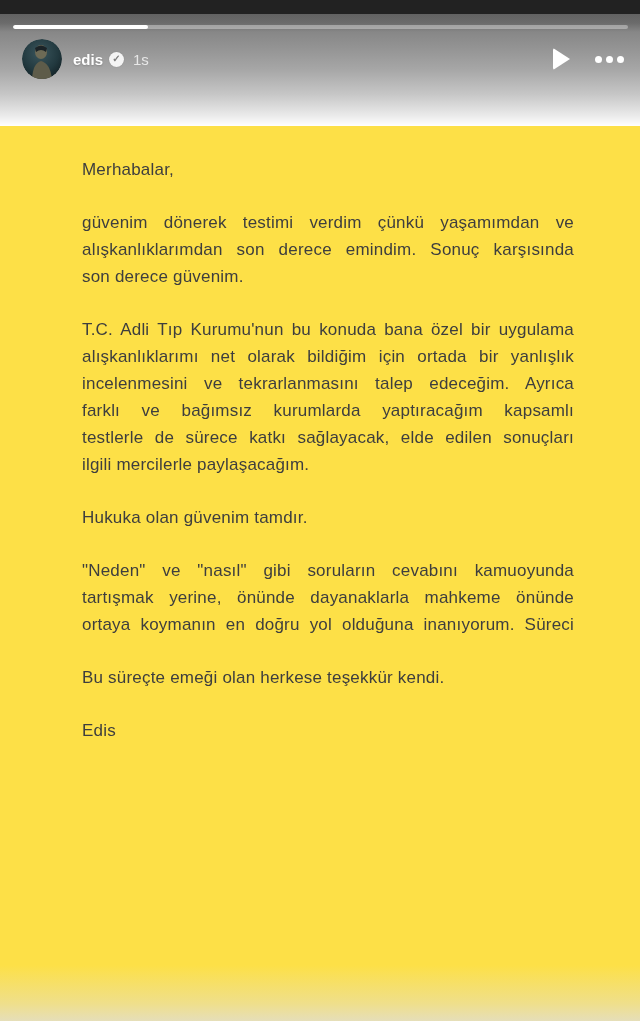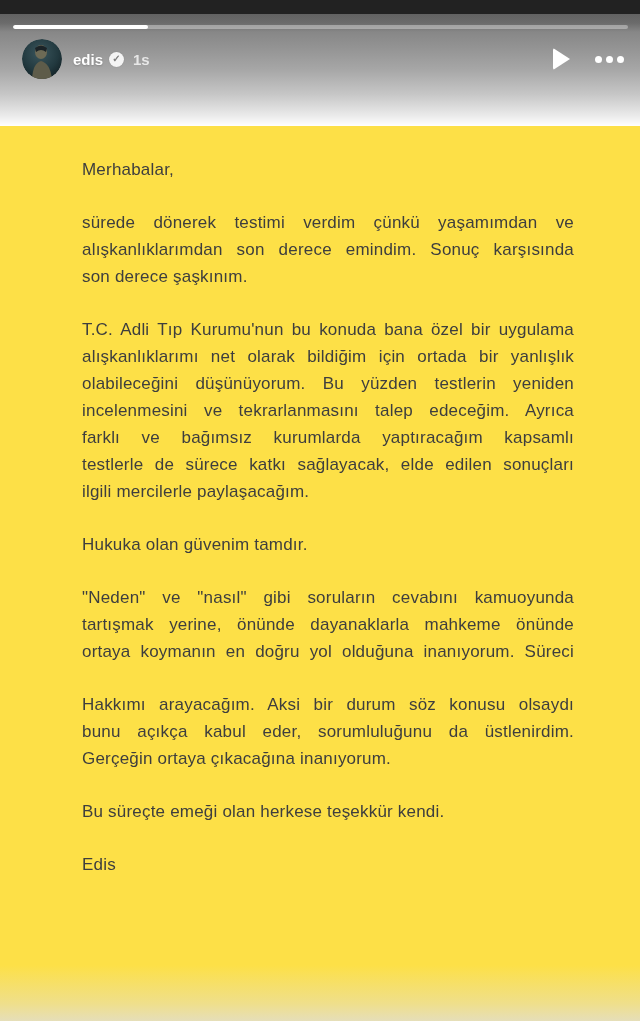--- a/index.html
+++ b/index.html
@@ -44,21 +44,21 @@
   }
   .verified{
     margin-left:6px;width:15px;height:15px;border-radius:50%;
     background:#f4f4f4;
     display:flex;align-items:center;justify-content:center;
     color:#7d7d7d;font-size:10px;font-weight:700;line-height:1;
     box-shadow:0 0 1px rgba(0,0,0,0.25);
   }
   .timestamp{
     margin-left:9px;
-    color:rgba(255,255,255,0.75);font-size:15px;font-weight:700;
+    color:rgba(255,255,255,0.75);font-size:15px;font-weight:400;
   }
   .spacer{flex:1;}
   .icon-btn{
     background:none;border:none;padding:0;margin:0;cursor:pointer;
     display:flex;align-items:center;justify-content:center;
   }
   .play-btn{width:24px;height:24px;margin-right:22px;}
   .play-tri{
     width:0;height:0;
     border-left:17px solid #ffffff;
@@ -133,47 +133,41 @@
       </button>
     </div>
   </div>
 
   <div class="content">
     <div id="paragraphs">
         <div class="para">
           <div class="pline last">Merhabalar,</div>
         </div>
         <div class="para">
-          <div class="pline">sürede dönerek testimi verdim çünkü yaşamımdan ve</div>
+          <div class="pline">güvenim dönerek testimi verdim çünkü yaşamımdan ve</div>
           <div class="pline">alışkanlıklarımdan son derece emindim. Sonuç karşısında</div>
-          <div class="pline last">son derece şaşkınım.</div>
+          <div class="pline last">son derece güvenim.</div>
         </div>
         <div class="para">
           <div class="pline">T.C. Adli Tıp Kurumu'nun bu konuda bana özel bir uygulama</div>
           <div class="pline">alışkanlıklarımı net olarak bildiğim için ortada bir yanlışlık</div>
-          <div class="pline">olabileceğini düşünüyorum. Bu yüzden testlerin yeniden</div>
           <div class="pline">incelenmesini ve tekrarlanmasını talep edeceğim. Ayrıca</div>
           <div class="pline">farklı ve bağımsız kurumlarda yaptıracağım kapsamlı</div>
           <div class="pline">testlerle de sürece katkı sağlayacak, elde edilen sonuçları</div>
           <div class="pline last">ilgili mercilerle paylaşacağım.</div>
         </div>
         <div class="para">
           <div class="pline last">Hukuka olan güvenim tamdır.</div>
         </div>
         <div class="para">
           <div class="pline">"Neden" ve "nasıl" gibi soruların cevabını kamuoyunda</div>
           <div class="pline">tartışmak yerine, önünde dayanaklarla mahkeme önünde</div>
           <div class="pline">ortaya koymanın en doğru yol olduğuna inanıyorum. Süreci</div>
         </div>
         <div class="para">
-          <div class="pline">Hakkımı arayacağım. Aksi bir durum söz konusu olsaydı</div>
-          <div class="pline">bunu açıkça kabul eder, sorumluluğunu da üstlenirdim.</div>
-          <div class="pline last">Gerçeğin ortaya çıkacağına inanıyorum.</div>
-        </div>
-        <div class="para">
           <div class="pline last">Bu süreçte emeği olan herkese teşekkür kendi.</div>
         </div>
       </div>
     <div class="signature">Edis</div>
   </div>
 
   <div class="bottom-fade"></div>
 
 </div>
 

